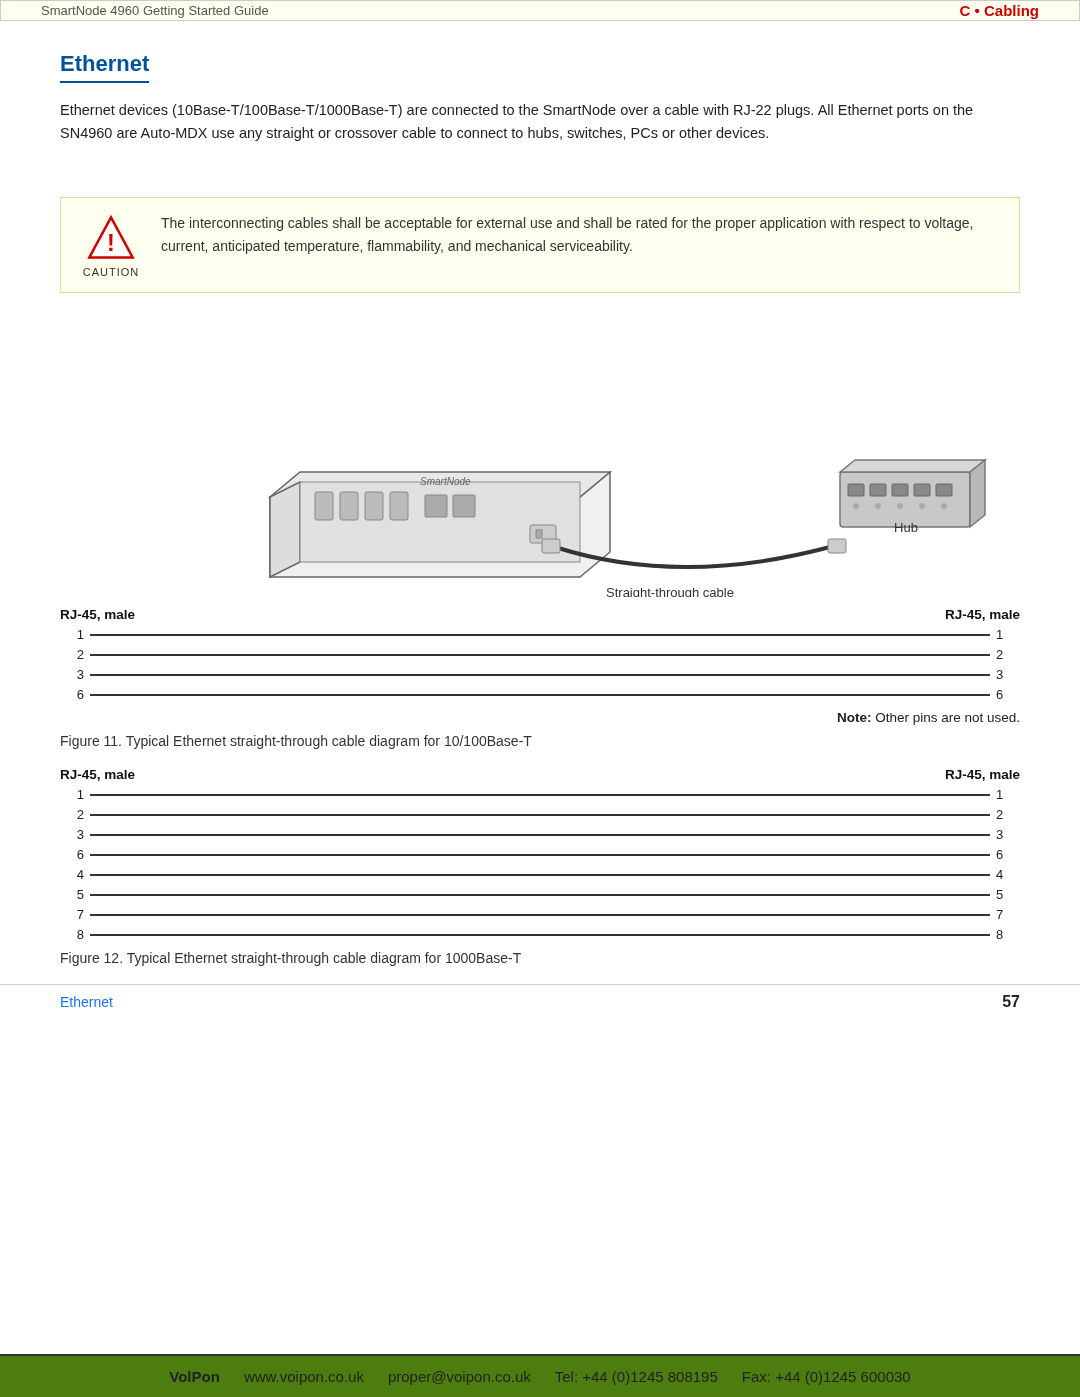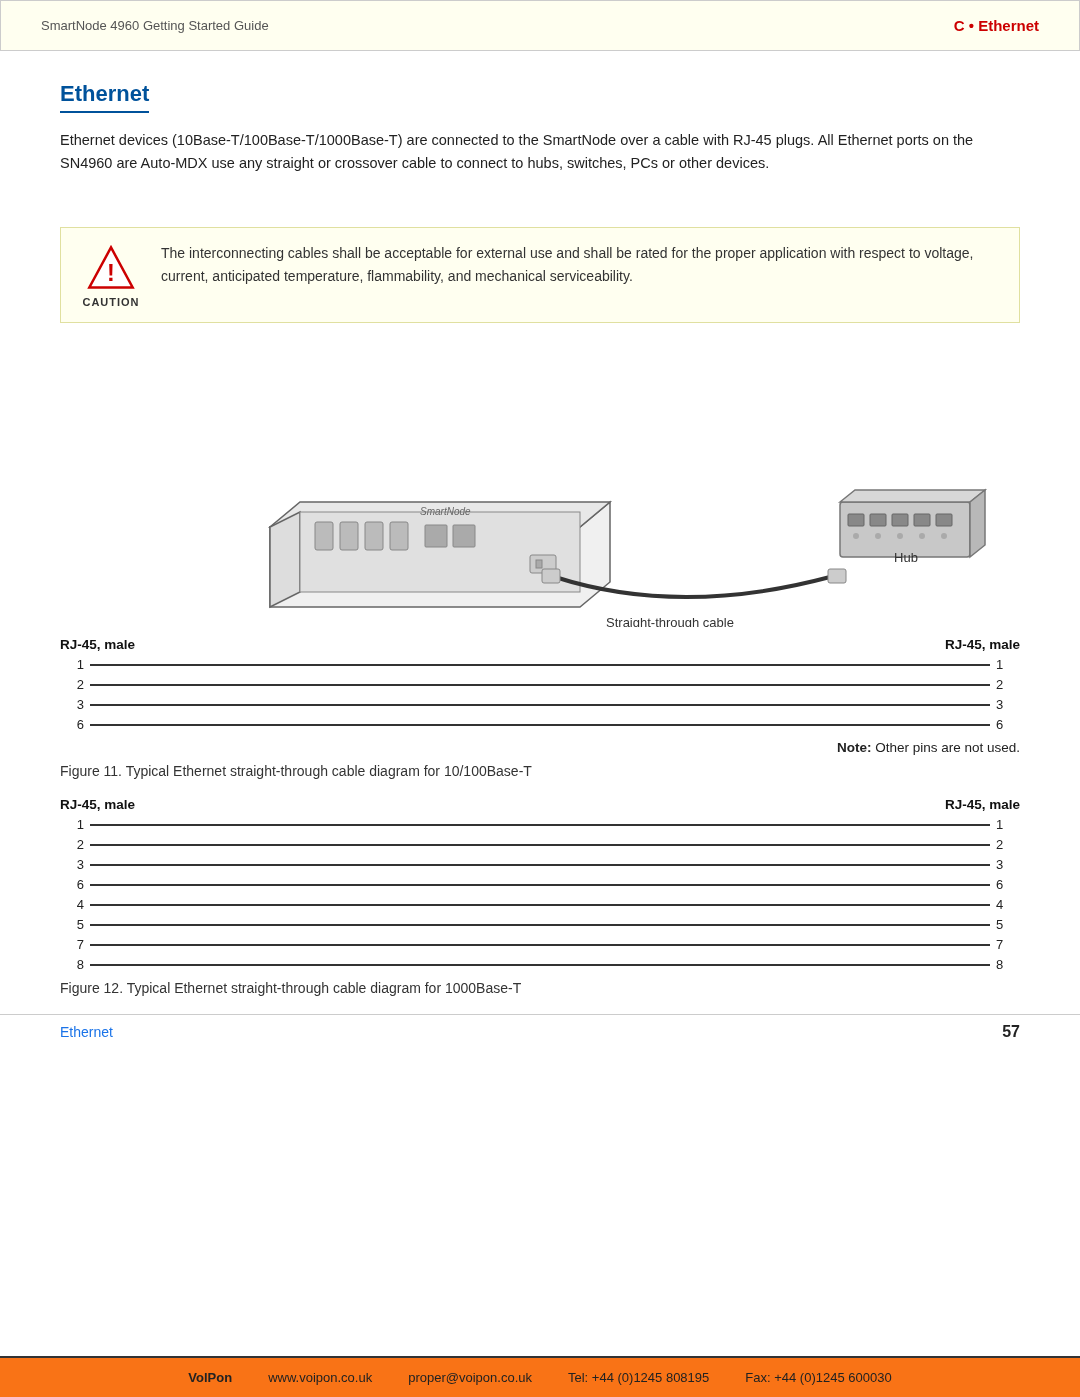--- a/index.html
+++ b/index.html
@@ -13,21 +13,21 @@
       position: relative;
     }
 
     
     .header-bar {
       background: #fffff0;
       border: 1px solid #ccc;
       display: flex;
       justify-content: space-between;
       align-items: center;
-      padding: 16px 40px;
+      padding: 1px 40px;
       margin: 0;
     }
     .header-guide {
       font-size: 13px;
       color: #555;
     }
     .header-cabling {
       font-size: 15px;
       font-weight: bold;
       color: #c00;
@@ -72,21 +72,21 @@
       flex-direction: column;
       align-items: center;
       min-width: 60px;
     }
     .caution-triangle {
       width: 50px;
       height: 50px;
     }
     .caution-label {
       font-size: 11px;
-      font-weight: bold;
+      font-weight: normal;
       color: #333;
       margin-top: 4px;
       letter-spacing: 1px;
       text-align: right;
     }
     .caution-text {
       font-size: 14px;
       line-height: 1.65;
       color: #333;
     }
@@ -164,50 +164,50 @@
       font-size: 14px;
     }
     .footer-page {
       font-size: 16px;
       font-weight: bold;
       color: #222;
     }
 
     
     .bottom-bar {
-      background: #f97316;
+      background: #4d7c0f;
       border-top: 2px solid #333;
       display: flex;
       justify-content: center;
       align-items: center;
       padding: 12px 40px;
-      font-size: 13px;
-      color: #222;
-      gap: 36px;
+      font-size: 15px;
+      color: #222;
+      gap: 24px;
       position: absolute;
       bottom: 0;
       left: 0;
       right: 0;
     }
   </style>
 </head>
 <body>
 
 <div class="header-bar">
   <span class="header-guide">SmartNode 4960 Getting Started Guide</span>
-  <span class="header-cabling">C • Ethernet</span>
+  <span class="header-cabling">C • Cabling</span>
 </div>
 
 <div class="main-content">
 
   
   <div class="section-title">Ethernet</div>
 
   
-  <p class="body-text">Ethernet devices (10Base-T/100Base-T/1000Base-T) are connected to the SmartNode over a cable with RJ-45 plugs. All Ethernet ports on the SN4960 are Auto-MDX use any straight or crossover cable to connect to hubs, switches, PCs or other devices.</p>
+  <p class="body-text">Ethernet devices (10Base-T/100Base-T/1000Base-T) are connected to the SmartNode over a cable with RJ-22 plugs. All Ethernet ports on the SN4960 are Auto-MDX use any straight or crossover cable to connect to hubs, switches, PCs or other devices.</p>
 
 </div>
 
 <div class="caution-box">
   <div class="caution-icon-wrap">
 
     <svg class="caution-triangle" viewBox="0 0 60 55">
       <polygon points="30,4 56,52 4,52" fill="#fff" stroke="#c00" stroke-width="3"></polygon>
       <text x="30" y="44" text-anchor="middle" font-size="28" font-weight="bold" fill="#c00">!</text>
     </svg>

